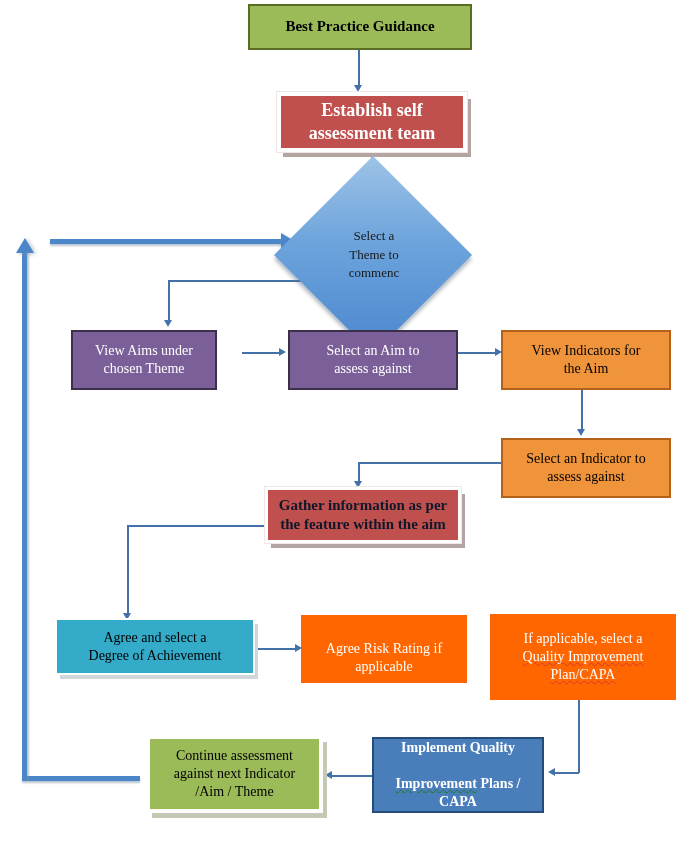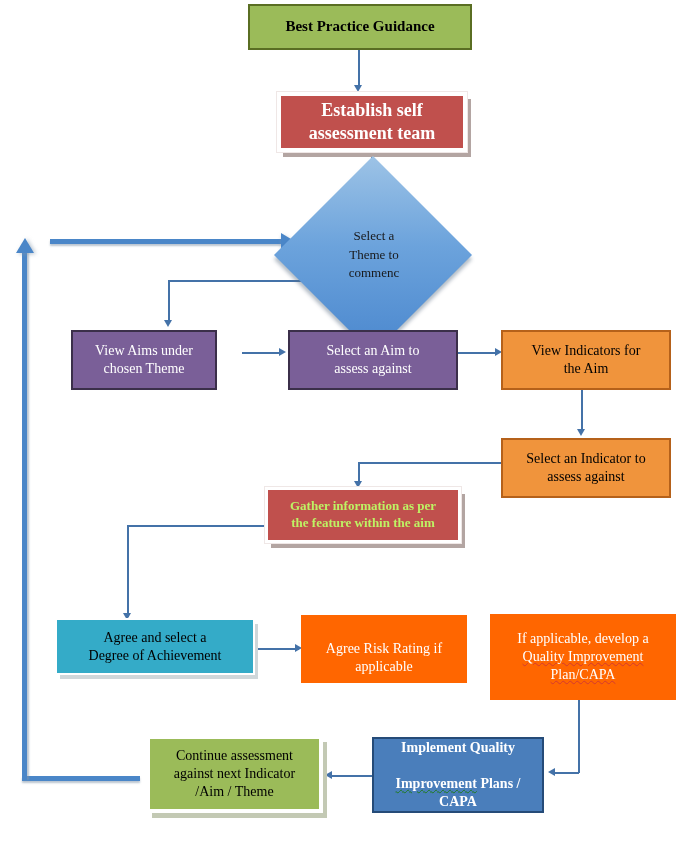--- a/index.html
+++ b/index.html
@@ -40,23 +40,23 @@
     outline: 1px solid #EFE7E6;
     color: #FFFFFF;
     font-weight: bold;
     font-size: 18px;
     box-shadow: 5px 6px 0 -1px #B3A5A2;
   }
   .n-red-thin {
     background: #C0504D;
     border: 3px solid #FFFFFF;
     outline: 1px solid #EFE7E6;
-    color: #bef264;
+    color: #0f172a;
     font-weight: bold;
-    font-size: 13px;
+    font-size: 15px;
     box-shadow: 5px 6px 0 -1px #B3A5A2;
   }
   .n-purple {
     background: #7A5F98;
     border: 2px solid #3B2F4A;
     color: #FFFFFF;
     font-size: 14px;
   }
   .n-orange {
     background: #F0943C;
@@ -280,21 +280,21 @@
   </div>
 
   <div class="node n-orange-bright" style="left:301px; top:615px; width:166px; height:68px;">
     <span>
       <span>Agree Risk Rating if
 applicable</span>
     </span>
   </div>
 
   <div class="node n-orange-bright" style="left:490px; top:614px; width:186px; height:86px; flex-direction:column;">
-    <span>If applicable, develop a</span>
+    <span>If applicable, select a</span>
     <span class="sq">Quality Improvement</span>
     <span class="sq">Plan/CAPA</span>
   </div>
 
   <div class="node n-green-soft" style="left:146px; top:735px; width:177px; height:78px;">
     <span>Continue assessment
 against next Indicator
 /Aim / Theme</span>
   </div>
 

